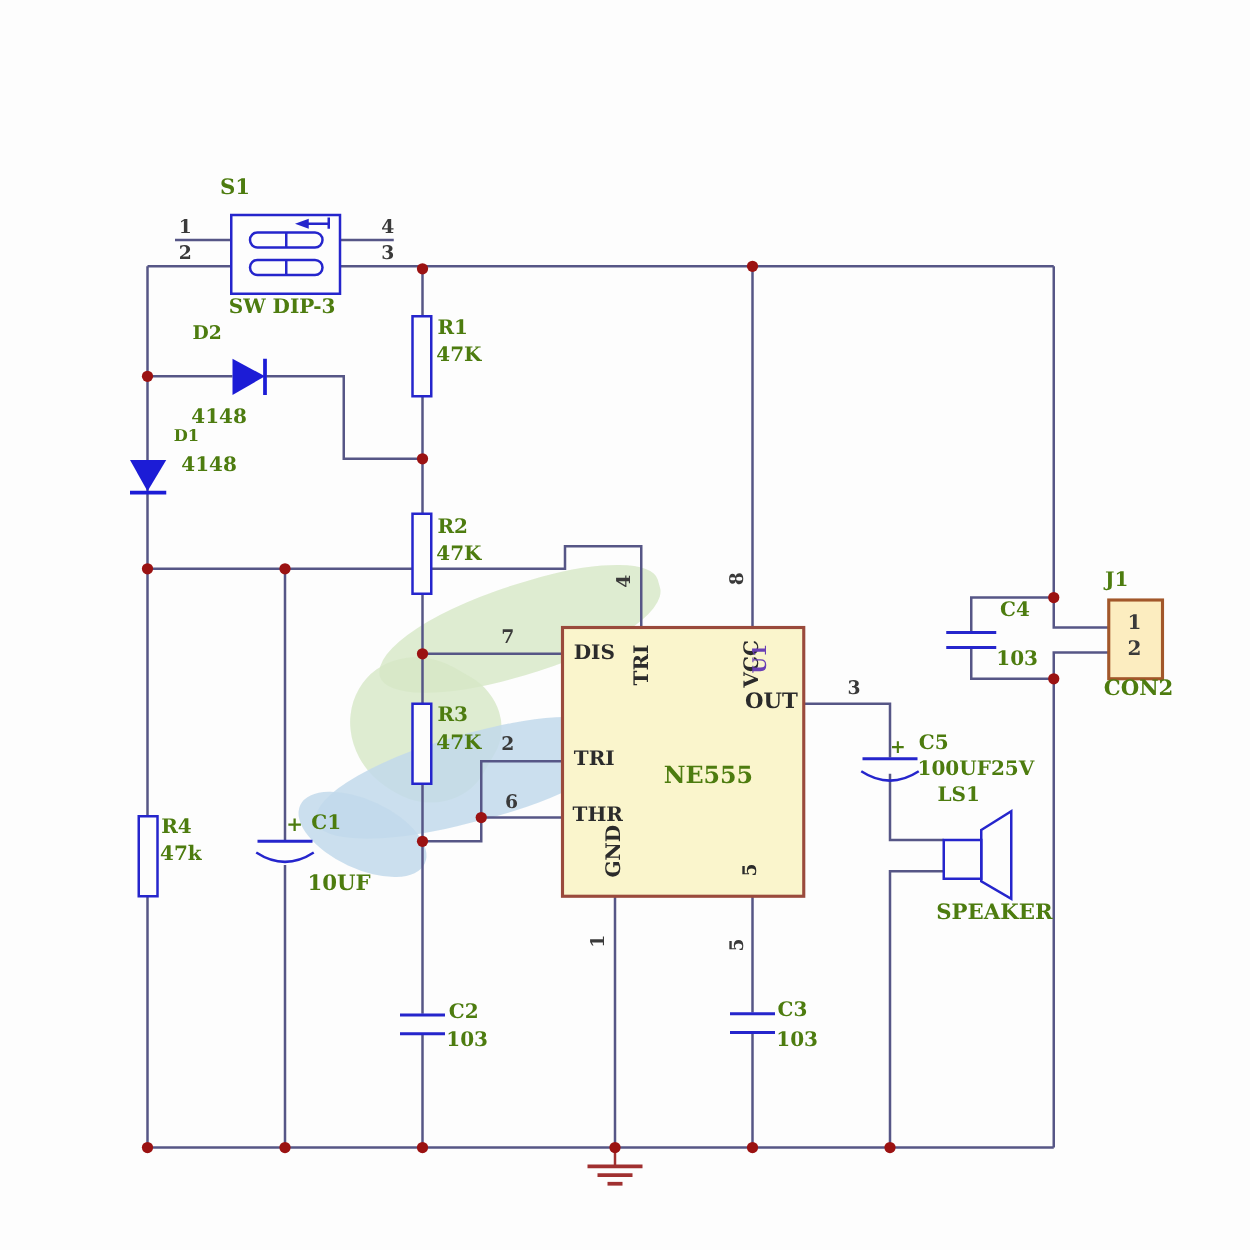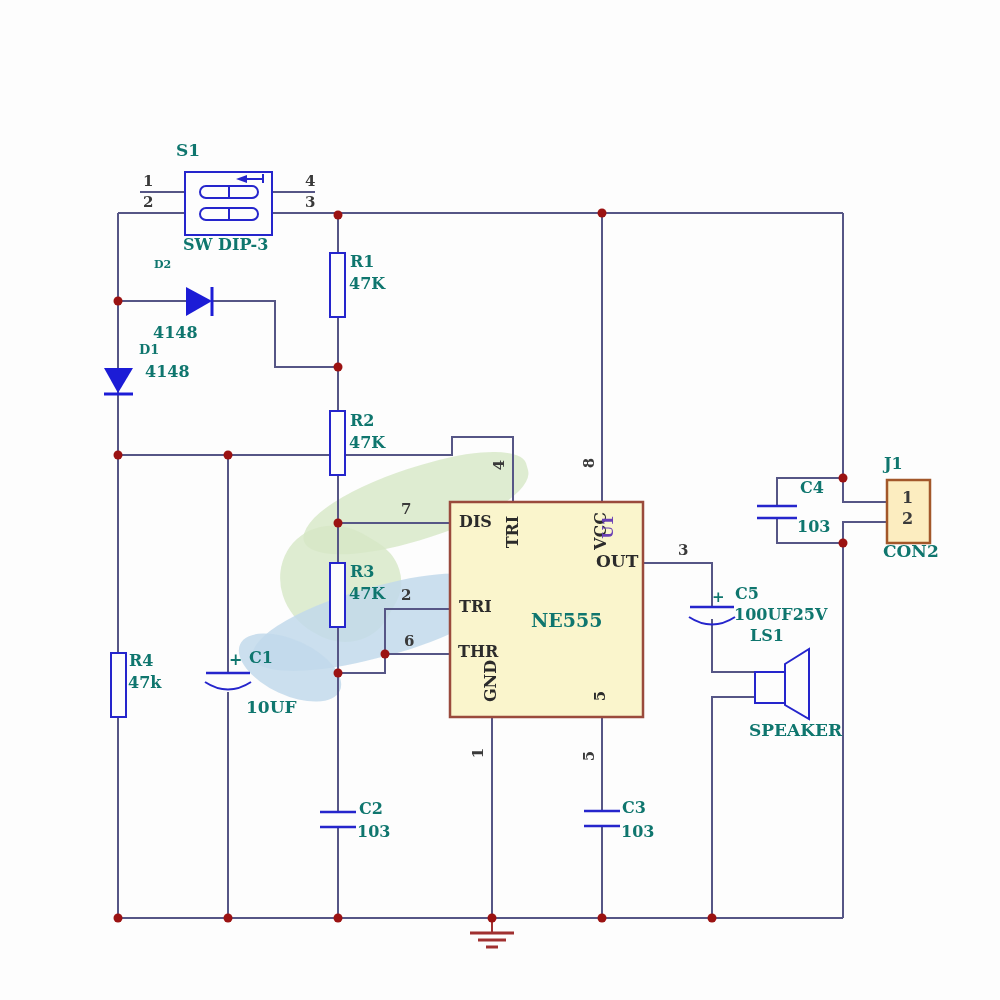--- a/index.html
+++ b/index.html
@@ -1,20 +1,20 @@
 <!DOCTYPE html>
 <html><head>
 <meta charset="utf-8">
 <style>
   html,body{margin:0;padding:0;background:#f6f6f6;}
   #canvas{position:relative;width:1000px;height:1000px;background:#fdfdfd;overflow:hidden;
           font-family:"DejaVu Serif","Liberation Serif",serif;}
   .wm{position:absolute;z-index:1;}
   svg.layer{position:absolute;left:0;top:0;z-index:2;}
-  .lbl{position:absolute;z-index:3;font-weight:bold;color:#0f766e;font-size:16px;line-height:1;white-space:nowrap;}
+  .lbl{position:absolute;z-index:3;font-weight:bold;color:#4d7c0f;font-size:16px;line-height:1;white-space:nowrap;}
   .pin{color:#3a3a3a;font-size:15px;}
   .icpin{color:#2b2b2b;}
   .vlab{width:60px;height:20px;line-height:20px;text-align:center;transform:rotate(-90deg);transform-origin:center;}
   .u1c{color:#6a3fb5;}
 </style>
 </head>
 <body>
 
 <div id="canvas">
 
@@ -131,21 +131,21 @@
     </g>
   </svg>
 
   <div class="lbl" style="left:176px;top:142px;font-size:17px">S1</div>
   <div class="lbl pin" style="left:143px;top:174px">1</div>
   <div class="lbl pin" style="left:143px;top:195px">2</div>
   <div class="lbl pin" style="left:305px;top:174px">4</div>
   <div class="lbl pin" style="left:305px;top:195px">3</div>
   <div class="lbl" style="left:183px;top:237px">SW DIP-3</div>
 
-  <div class="lbl" style="left:154px;top:259px;font-size:11px">D2</div>
+  <div class="lbl" style="left:154px;top:259px;font-size:15px">D2</div>
   <div class="lbl" style="left:153px;top:325px">4148</div>
   <div class="lbl" style="left:139px;top:343px;font-size:13px">D1</div>
   <div class="lbl" style="left:145px;top:364px">4148</div>
 
   <div class="lbl" style="left:350px;top:254px">R1</div>
   <div class="lbl" style="left:349px;top:276px">47K</div>
   <div class="lbl" style="left:350px;top:413px">R2</div>
   <div class="lbl" style="left:349px;top:435px">47K</div>
   <div class="lbl" style="left:350px;top:564px">R3</div>
   <div class="lbl" style="left:349px;top:586px">47K</div>

